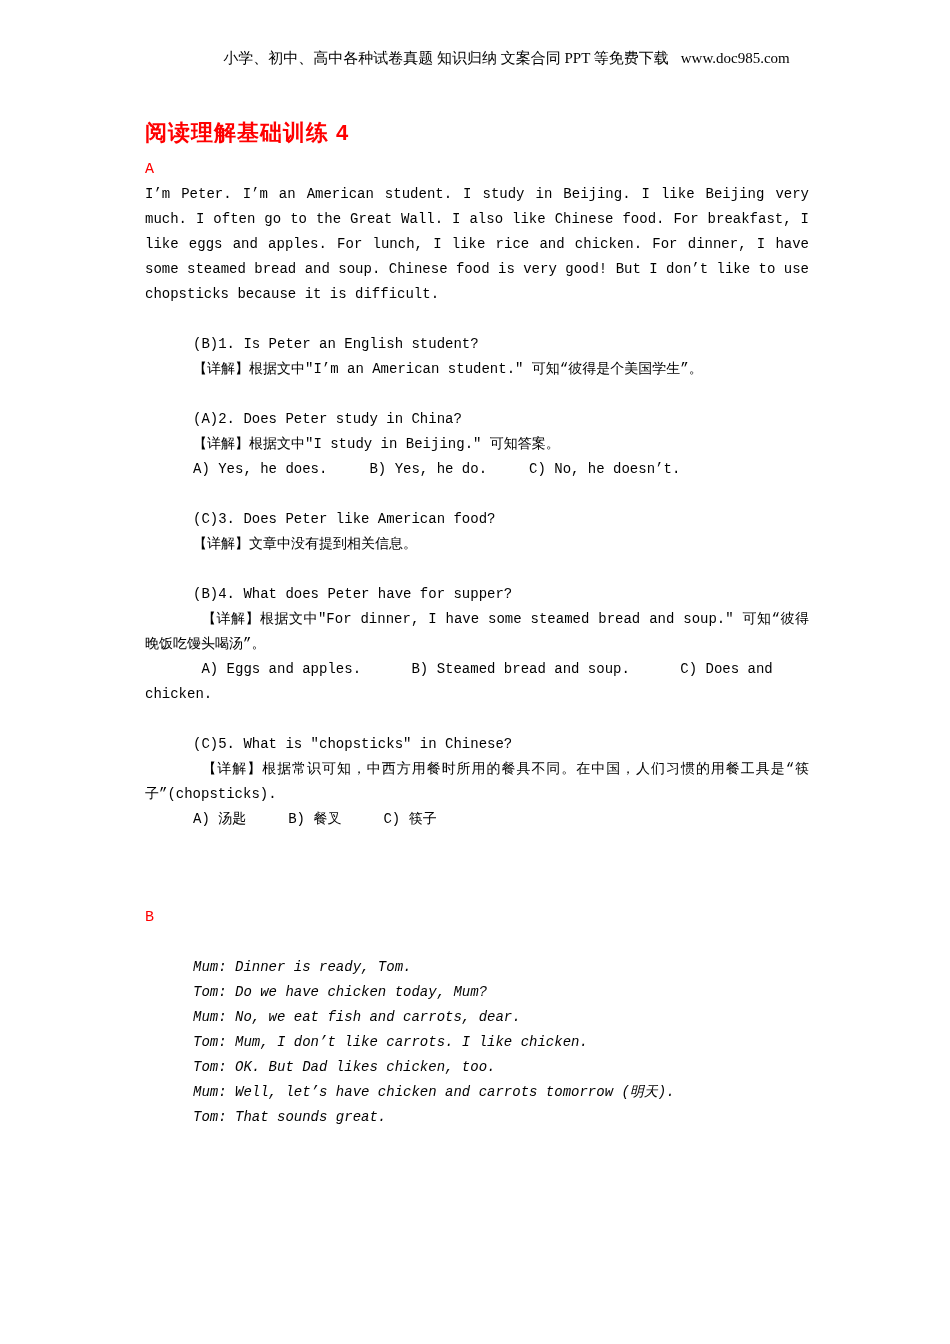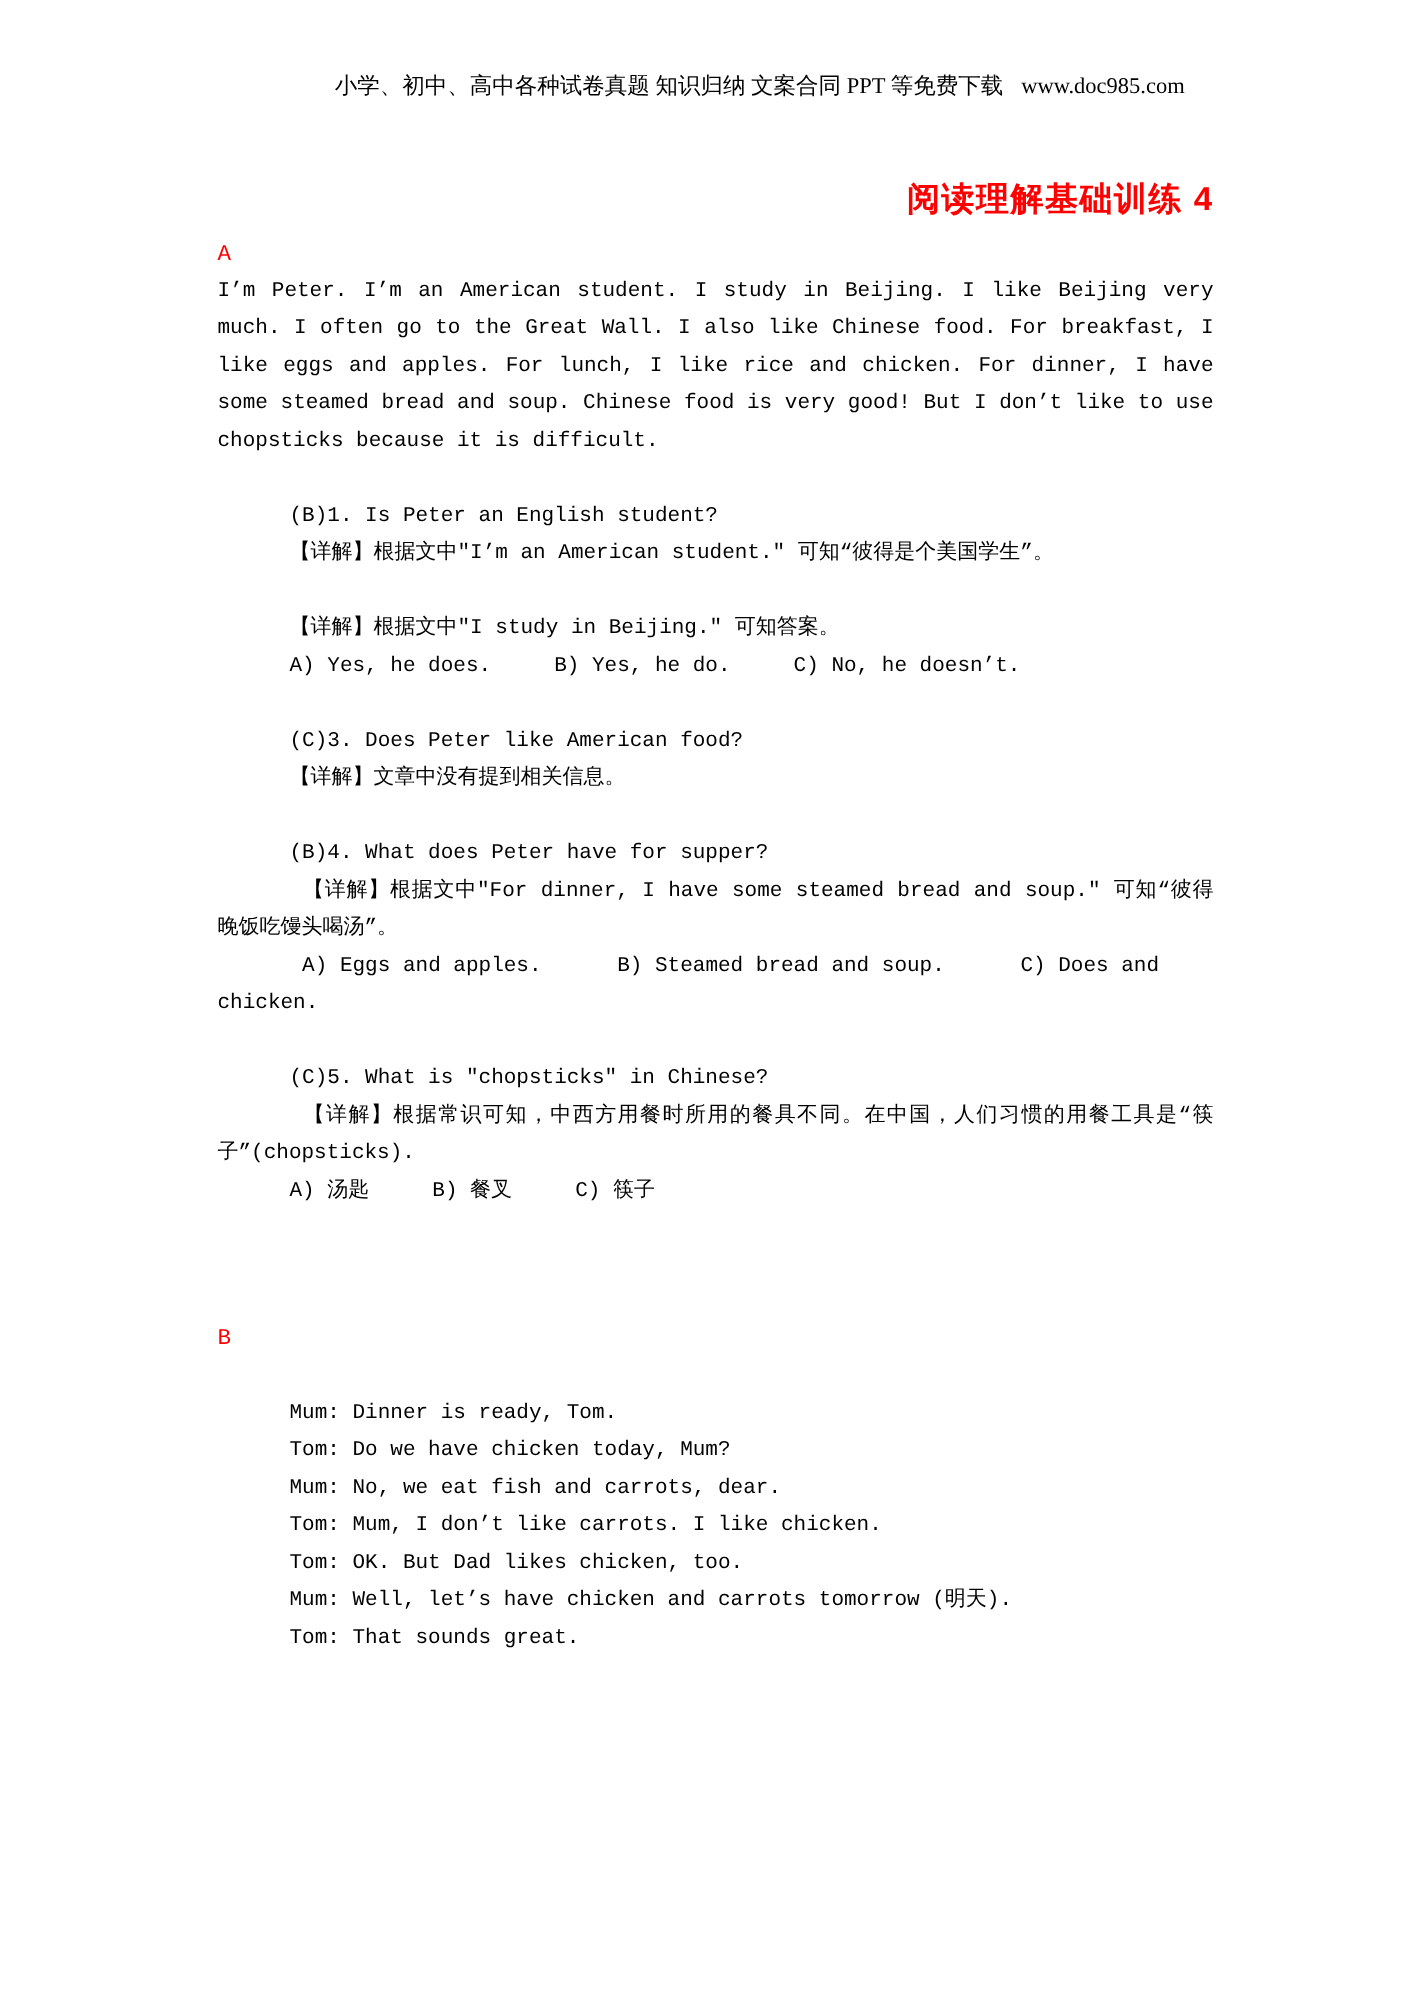--- a/index.html
+++ b/index.html
@@ -28,21 +28,21 @@
   .content {
     position: absolute;
     left: 145px;
     top: 0;
     width: 664px;
     font-size: 14px;
     line-height: 25px;
   }
   .title {
     margin: 118px 0 0 0;
-    text-align: right;
+    text-align: left;
     font-family: "Liberation Sans", "DejaVu Sans", sans-serif;
     font-size: 22px;
     line-height: 30px;
     font-weight: 700;
     color: #ff0000;
     letter-spacing: 1px;
   }
   .marker {
     margin: 9px 0 0 0;
     font-size: 15px;
@@ -58,21 +58,21 @@
   .qblock p { margin: 0; }
   .q-line, .q-opts {
     text-indent: 48px;
     white-space: pre-wrap;
   }
   .q-expl {
     text-indent: 48px;
     white-space: pre-wrap;
     text-align: justify;
   }
-  .dialogue { margin-top: 25px; }
+  .dialogue { margin-top: 25px; font-style: italic; }
   .d-line {
     margin: 0 0 0 48px;
   }
 </style>
 </head>
 <body>
 
 <div class="page">
 
   <div class="page-header">
@@ -86,20 +86,21 @@
     <div class="marker">A</div>
 
     <p class="passage">I’m Peter. I’m an American student. I study in Beijing. I like Beijing very much. I often go to the Great Wall. I also like Chinese food. For breakfast, I like eggs and apples. For lunch, I like rice and chicken. For dinner, I have some steamed bread and soup. Chinese food is very good! But I don’t like to use chopsticks because it is difficult.</p>
 
     <div class="qblock">
       <p class="q-line">(B)1. Is Peter an English student?</p>
       <p class="q-expl">【详解】根据文中"I’m an American student." 可知“彼得是个美国学生”。</p>
     </div>
 
     <div class="qblock">
+      <p class="q-line">(A)2. Does Peter study in China?</p>
       <p class="q-expl">【详解】根据文中"I study in Beijing." 可知答案。</p>
       <p class="q-opts">A) Yes, he does.     B) Yes, he do.     C) No, he doesn’t.</p>
     </div>
 
     <div class="qblock">
       <p class="q-line">(C)3. Does Peter like American food?</p>
       <p class="q-expl">【详解】文章中没有提到相关信息。</p>
     </div>
 
     <div class="qblock">

